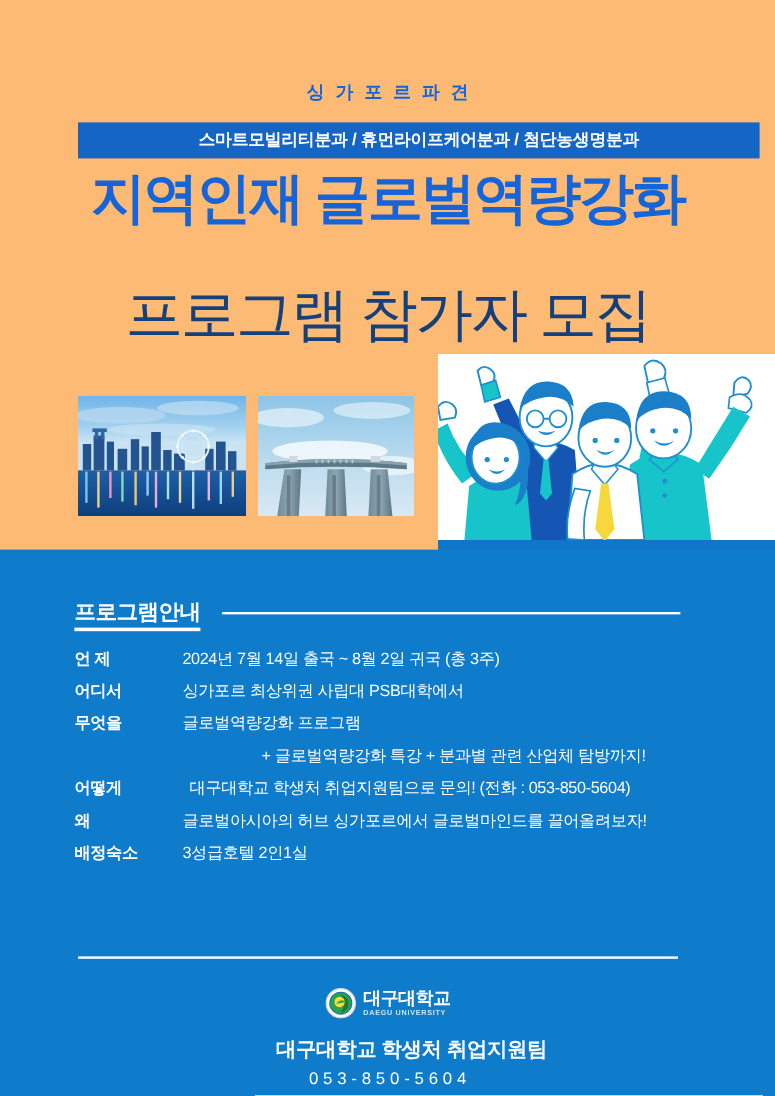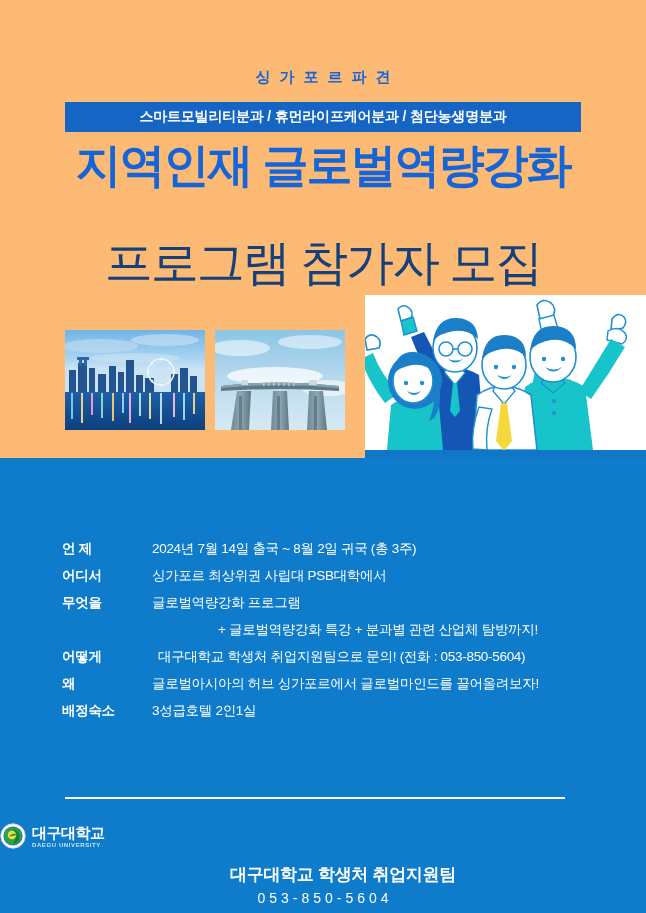--- a/index.html
+++ b/index.html
@@ -28,21 +28,21 @@
     font-size: 15px;
     font-weight: bold;
     letter-spacing: 9px;
     text-indent: 9px;
     color: #1565d8;
   }
   .dept-band {
     position: absolute;
     top: 102px;
     left: 65px;
-    width: 516px;
+    width: 568px;
     height: 30px;
     background: #1565c5;
     display: flex;
     align-items: center;
     justify-content: center;
   }
   .dept-band-text {
     color: #ffffff;
     font-size: 14px;
     font-weight: bold;
@@ -189,21 +189,21 @@
     background: #ffffff;
   }
 
   .logo-wrap {
     position: absolute;
     left: 0;
     top: 365px;
     width: 646px;
     display: flex;
     align-items: center;
-    justify-content: flex-start;
+    justify-content: center;
     gap: 6px;
   }
   .logo-emblem { width: 26px; height: 26px; display: block; }
   .logo-text-block {
     display: flex;
     flex-direction: column;
     line-height: 1;
   }
   .logo-ko {
     color: #ffffff;
@@ -467,20 +467,24 @@
         <circle cx="57" cy="88" r="2.2" fill="#1f8fd0"></circle>
         <path d="M42 96 q7 8 14 0 q-7 4 -14 0 z" fill="#1f8fd0"></path>
       </g>
 
       <rect x="0" y="155" width="281" height="20" fill="#1077c8"></rect>
     </svg>
   </div>
 
   <div class="blue-section">
 
+    <div class="section-head">
+      <span class="section-head-text">프로그램안내</span>
+      <span class="section-head-rule"></span>
+    </div>
 
     <div class="info-list">
 
       <div class="info-row">
         <span class="info-label">언 제</span>
         <span class="info-value">2024년 7월 14일 출국 ~ 8월 2일 귀국 (총 3주)</span>
       </div>
 
       <div class="info-row">
         <span class="info-label">어디서</span>

